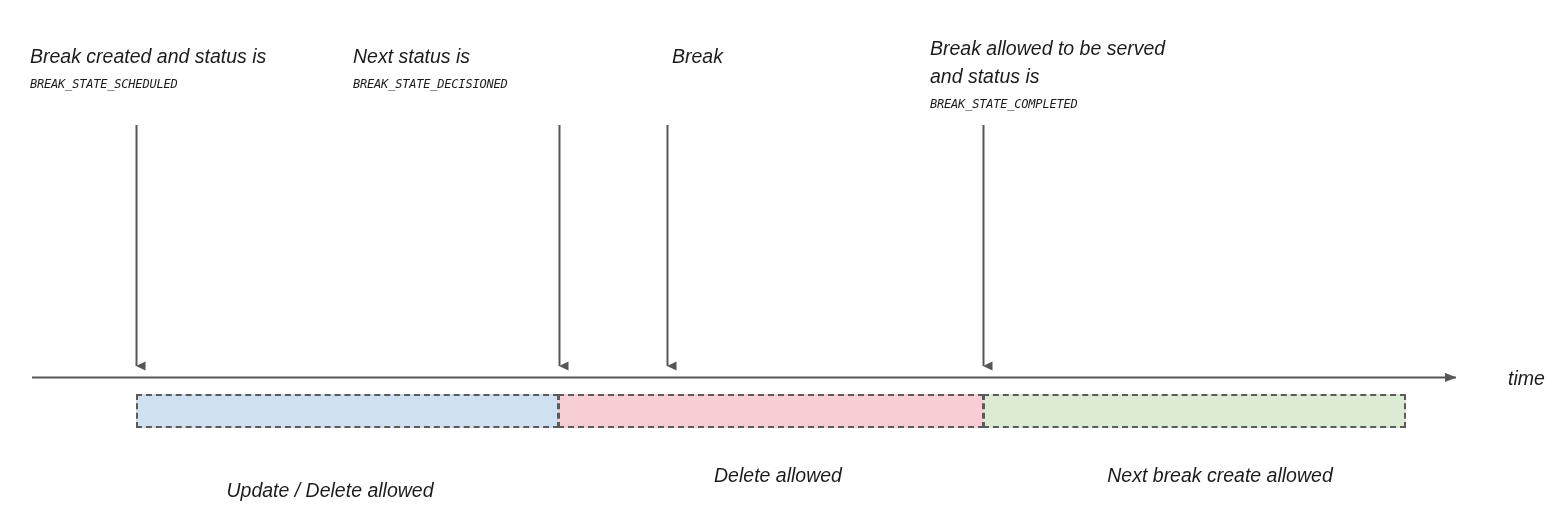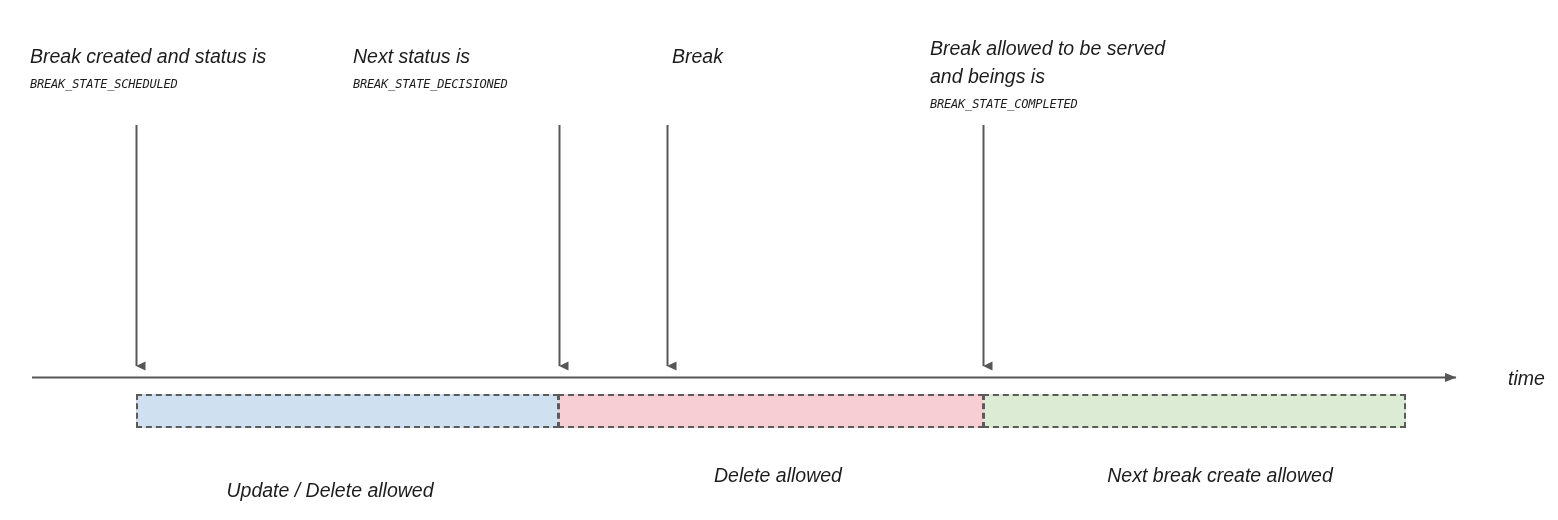--- a/index.html
+++ b/index.html
@@ -87,21 +87,21 @@
     <span class="ann-line plain">Next status is</span>
     <span class="ann-line mono">BREAK_STATE_DECISIONED</span>
   </div>
 
   <div class="annotation" style="left:672px; top:42px;">
     <span class="ann-line plain">Break</span>
   </div>
 
   <div class="annotation" style="left:930px; top:34px;">
     <span class="ann-line plain">Break allowed to be served</span>
-    <span class="ann-line plain">and beings is</span>
+    <span class="ann-line plain">and status is</span>
     <span class="ann-line mono">BREAK_STATE_COMPLETED</span>
   </div>
 
   <svg class="layer" viewBox="0 0 1558 520">
     <defs>
       <marker id="down-head" markerWidth="10" markerHeight="10" refX="5" refY="9" orient="auto" markerUnits="userSpaceOnUse">
         <path d="M0.6,0 L9.4,0 L5,9.6 Z" fill="#565656"></path>
       </marker>
       <marker id="right-head" markerWidth="12" markerHeight="10" refX="11" refY="5" orient="auto" markerUnits="userSpaceOnUse">
         <path d="M0,0.4 L11.5,5 L0,9.6 Z" fill="#565656"></path>

